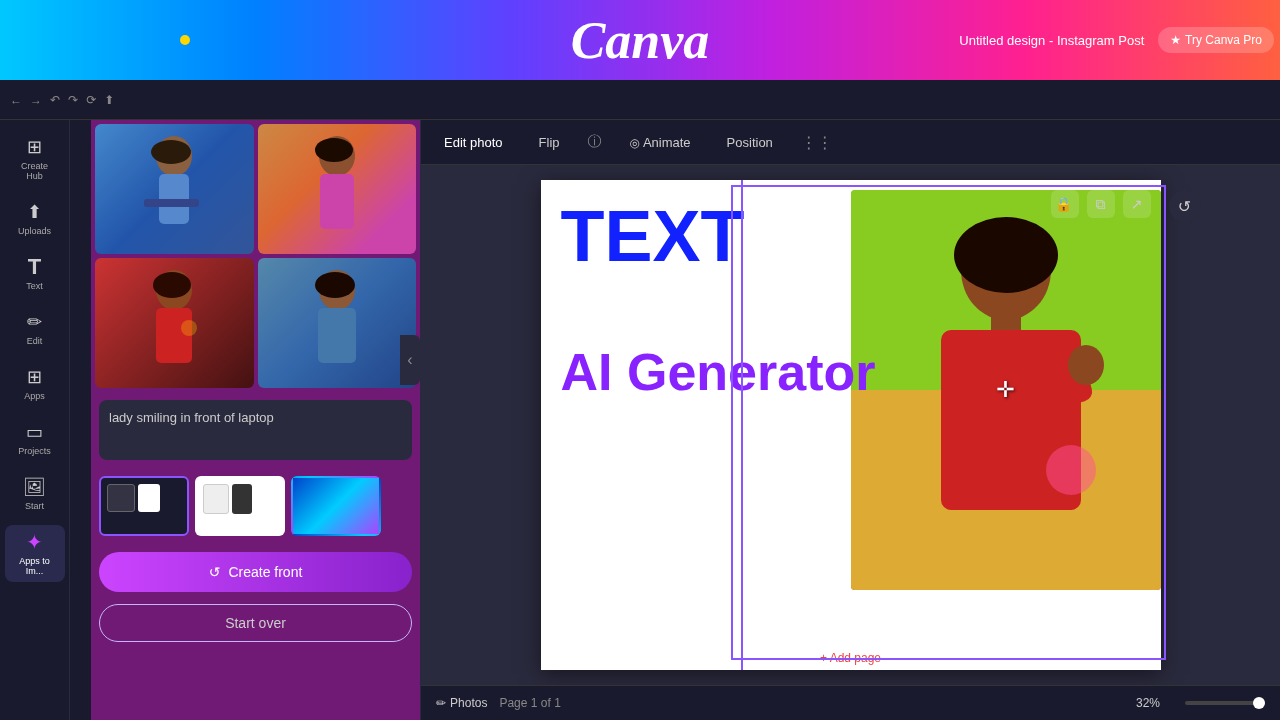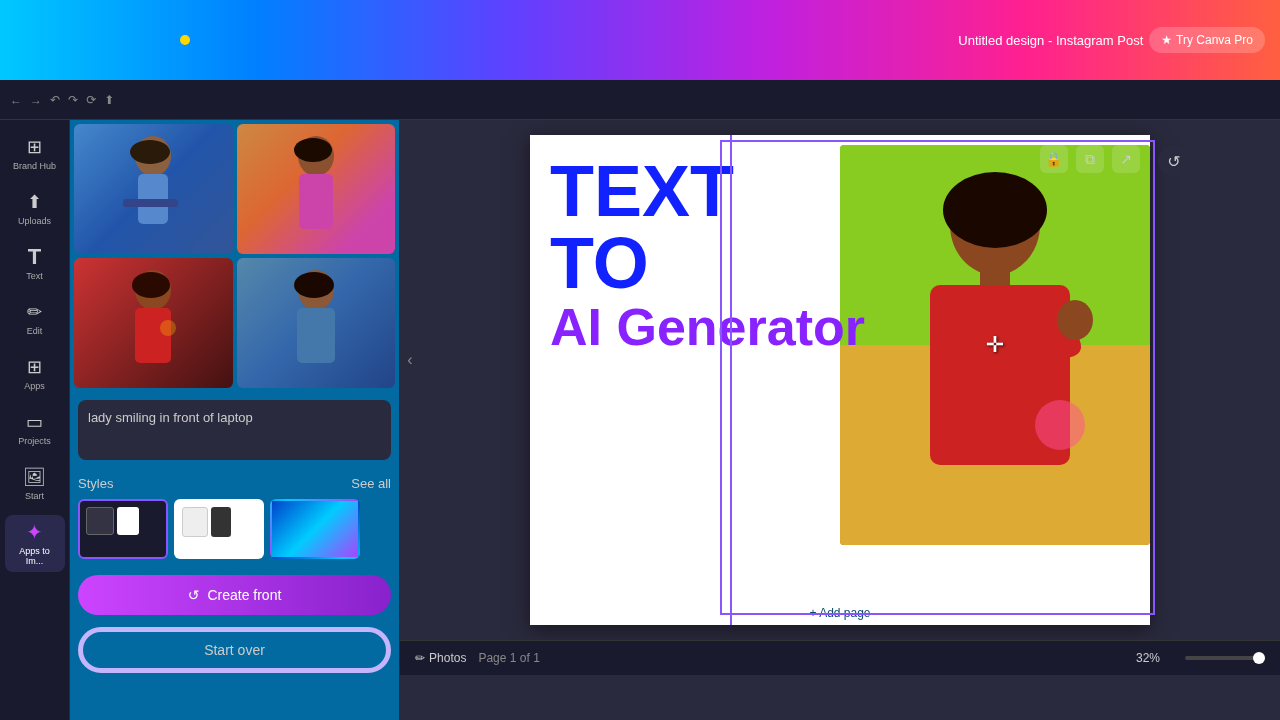--- a/index.html
+++ b/index.html
@@ -16,24 +16,24 @@
     }
     .canva-logo {
       font-size: 52px;
       font-weight: bold;
       color: white;
       font-style: italic;
       font-family: Georgia, serif;
     }
     .top-bar-right {
       position: absolute;
-      right: 15px;
-      display: flex;
-      align-items: center;
-      gap: 6px;
+      right: 6px;
+      display: flex;
+      align-items: center;
+      gap: 14px;
     }
     .design-title {
       color: white;
       font-size: 13px;
     }
     .try-pro-btn {
       background: rgba(255,255,255,0.2);
       color: white;
       border: none;
       padding: 6px 12px;
@@ -106,23 +106,24 @@
       color: #aaa;
       font-size: 9px;
       text-align: center;
     }
     .sidebar-icon-item.active { background: #2a2a4e; }
     .sidebar-icon-item.active .icon-label { color: #fff; }
 
     
     .left-panel {
       width: 330px;
-      background: #0369a1;
+      background: #701a75;
       overflow-y: auto;
       border-right: 1px solid #2a2a3e;
+      margin-left: 21px;
     }
 
     
     .image-grid {
       display: grid;
       grid-template-columns: 1fr 1fr;
       gap: 4px;
       padding: 4px;
     }
     .image-cell {
@@ -197,21 +198,21 @@
       width: calc(100% - 16px);
       display: flex;
       align-items: center;
       justify-content: center;
       gap: 8px;
     }
     .start-over-btn {
       margin: 4px 8px 8px;
       background: transparent;
       color: #ccc;
-      border: 5px solid #c4b5fd;
+      border: 1px solid #c4b5fd;
       padding: 10px;
       border-radius: 25px;
       font-size: 14px;
       cursor: pointer;
       width: calc(100% - 16px);
       text-align: center;
     }
 
     
     .collapse-arrow {
@@ -356,21 +357,21 @@
       cursor: pointer;
       font-size: 16px;
     }
 
     
     .add-page-btn {
       position: absolute;
       bottom: 5px;
       left: 50%;
       transform: translateX(-50%);
-      color: #0c4a6e;
+      color: #ef4444;
       font-size: 12px;
       cursor: pointer;
       background: none;
       border: none;
     }
 
     
     .bottom-bar {
       height: 35px;
       background: #1a1a2e;
@@ -419,20 +420,21 @@
       border: 2px solid #8855ff;
       pointer-events: none;
       z-index: 15;
     }
   </style>
 </head>
 <body>
 
 <div class="top-bar">
   <div class="yellow-dot"></div>
+  <span class="canva-logo">Canva</span>
   <div class="top-bar-right">
     <span class="design-title">Untitled design - Instagram Post</span>
     <button class="try-pro-btn">
       <span>★</span>
       <span>Try Canva Pro</span>
     </button>
   </div>
 </div>
 
 <div class="secondary-bar">
@@ -442,21 +444,21 @@
   <span style="color:#888;cursor:pointer">↷</span>
   <span style="color:#888;cursor:pointer">⟳</span>
   <span style="color:#888;cursor:pointer">⬆</span>
 </div>
 
 <div class="main-layout">
 
   <div class="sidebar-icons">
     <div class="sidebar-icon-item">
       <div class="icon-shape">⊞</div>
-      <span class="icon-label">Brand Hub</span>
+      <span class="icon-label">Create Hub</span>
     </div>
     <div class="sidebar-icon-item">
       <div class="icon-shape">⬆</div>
       <span class="icon-label">Uploads</span>
     </div>
     <div class="sidebar-icon-item">
       <div class="icon-shape" style="font-size:22px;font-weight:bold">T</div>
       <span class="icon-label">Text</span>
     </div>
     <div class="sidebar-icon-item">
@@ -525,24 +527,20 @@
       </div>
     </div>
 
     
     <div class="text-input-area">
       <p>lady smiling in front of laptop</p>
     </div>
 
     
     <div class="styles-section">
-      <div class="styles-header">
-        <span>Styles</span>
-        <span class="see-all">See all</span>
-      </div>
       <div class="styles-grid">
         <div class="style-thumb style1">
           <div style="padding:6px;display:flex;gap:3px;align-items:center">
             <div style="width:28px;height:28px;background:#334;border-radius:3px;border:1px solid #666"></div>
             <div style="width:22px;height:28px;background:#fff;border-radius:3px"></div>
           </div>
         </div>
         <div class="style-thumb style2">
           <div style="padding:6px;display:flex;gap:3px;align-items:center">
             <div style="width:26px;height:30px;background:#eee;border-radius:3px;border:1px solid #ccc"></div>
@@ -562,30 +560,41 @@
       <span>Start over</span>
     </button>
   </div>
 
   <div class="collapse-arrow">
     <span>‹</span>
   </div>
 
   <div class="canvas-area">
 
+    <div class="canvas-toolbar">
+      <button class="toolbar-btn active">Edit photo</button>
+      <button class="toolbar-btn">Flip</button>
+      <span style="color:#888;cursor:pointer;font-size:14px">ⓘ</span>
+      <button class="toolbar-btn">
+        <span style="font-size:12px">◎</span>
+        <span>Animate</span>
+      </button>
+      <button class="toolbar-btn">Position</button>
+      <span style="color:#888;cursor:pointer;font-size:16px">⋮⋮</span>
+    </div>
 
     <div class="canvas-content">
       <div class="design-canvas">
 
         <div class="purple-line"></div>
 
         <div class="main-text">
           <div class="text-to">
             <span>TEXT</span><br>
-            <span>TO</span><br>
+            <br>
           </div>
           <div class="ai-gen">AI Generator</div>
         </div>
 
         <div class="canvas-photo">
           <div class="canvas-photo-inner">
 
             <svg width="310" height="400" viewBox="0 0 310 400" style="position:absolute;top:0;left:0">
 
               <rect x="0" y="0" width="310" height="200" fill="#88cc22"></rect>

